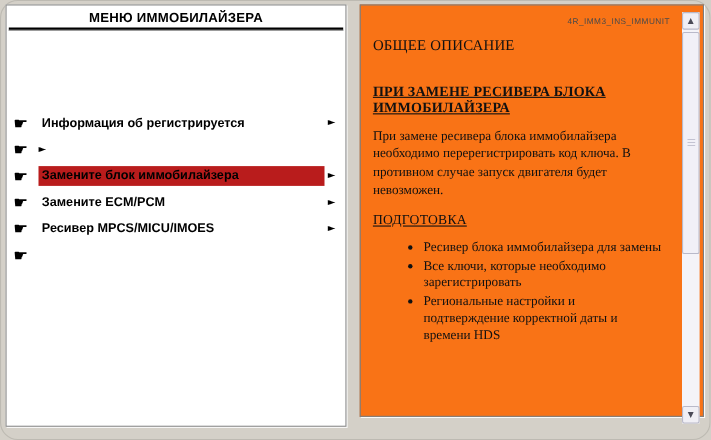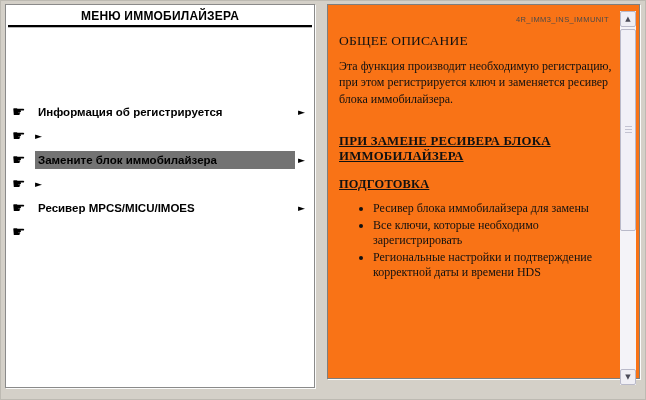--- a/index.html
+++ b/index.html
@@ -3,21 +3,21 @@
 <meta charset="utf-8">
 <style>
   * { box-sizing: border-box; }
   html,body { margin:0; padding:0; }
   body {
     width:646px; height:400px; position:relative;
     background:#d4d0c8;
     font-family:"Liberation Sans", sans-serif;
     overflow:hidden;
   }
-  .screen { position:absolute; inset:0; box-shadow: inset 0 0 0 1px #bdbab2; }
+  .screen { position:absolute; inset:0; box-shadow: inset 0 0 0 1px #bdbab2; border-radius: 16px; }
 
   
   .left-panel {
     position:absolute; left:5px; top:4px; width:310px; height:384px;
     background:#ffffff; border:1px solid #8a8a8a;
     box-shadow:1px 1px 0 rgba(255,255,255,.9);
   }
   .menu-title {
     text-align:center; font-weight:bold; font-size:12px; color:#000;
     padding-top:4px; letter-spacing:.2px;
@@ -29,21 +29,21 @@
   .menu { position:absolute; top:95px; left:0; right:0; }
   .menu-row { display:flex; align-items:center; height:24px; padding-left:6px; cursor:default; }
   .hand {
     width:23px; flex:0 0 23px; font-family:"DejaVu Sans", sans-serif;
     font-size:15px; line-height:1; color:#000;
   }
   .menu-label {
     flex:1; font-size:11.5px; font-weight:bold; color:#000;
     padding:3px 2px 3px 3px; margin-right:3px; white-space:nowrap; overflow:hidden;
   }
-  .menu-row.selected .menu-label { background:#737373; }
+  .menu-row.selected .menu-label { background:#b91c1c; }
   .arrow {
     flex:0 0 12px; width:12px; margin-right:4px; text-align:left;
     font-family:"DejaVu Sans", sans-serif; font-size:9px; color:#000;
   }
   .arrow.hidden { visibility:hidden; }
 
   
   .right-panel {
     position:absolute; left:327px; top:4px; width:313px; height:375px;
     background:#f97316;
@@ -59,25 +59,25 @@
     text-align:right; font-family:"Liberation Sans", sans-serif;
     font-size:7.5px; color:#4a4a4a; letter-spacing:.4px; margin:4px 6px 0 0;
   }
   .h-general { font-size:13.5px; font-weight:normal; margin:9px 0 0; letter-spacing:.2px; }
   .para { margin:9px 0 0; line-height:1.36; }
   .h-sub-bold {
     font-size:12.8px; font-weight:bold; text-decoration:underline;
     margin:27px 0 0; letter-spacing:.2px;
   }
   .h-sub {
-    font-size:12.4px; font-weight:bold; text-decoration:underline;
+    font-size:12.4px; font-weight:normal; text-decoration:underline;
     margin:13px 0 0; letter-spacing:.2px;
   }
   ul.bullets { margin:9px 0 0 0; padding-left:34px; line-height:1.3; }
-  ul.bullets li { margin:1px 0; }
+  ul.bullets li { margin:1px 12px; }
 
   
   .scrollbar {
     position:absolute; top:6px; right:3px; width:16px; height:374px;
     background:#f4f3f8;
   }
   .sb-btn {
     position:absolute; left:0; width:16px; height:16px;
     background:#f0eff5; border:1px solid #b9b9c9; border-radius:2px;
     color:#4b4b58; font-family:"DejaVu Sans", sans-serif; font-size:7px;
@@ -117,20 +117,21 @@
       </div>
 
       <div class="menu-row selected">
         <span class="hand">☛</span>
         <span class="menu-label">Замените блок иммобилайзера</span>
         <span class="arrow">►</span>
       </div>
 
       <div class="menu-row">
         <span class="hand">☛</span>
+        <span class="menu-label">Замените ECM/PCM</span>
         <span class="arrow">►</span>
       </div>
 
       <div class="menu-row">
         <span class="hand">☛</span>
         <span class="menu-label">Ресивер MPCS/MICU/IMOES</span>
         <span class="arrow">►</span>
       </div>
 
       <div class="menu-row">
@@ -139,23 +140,23 @@
       </div>
 
     </div>
   </div>
 
   <div class="right-panel">
     <div class="content">
       <div class="doc-id">4R_IMM3_INS_IMMUNIT</div>
 
       <div class="h-general">ОБЩЕЕ ОПИСАНИЕ</div>
-      <div class="para">Эта функция производит необходимую регистрацию, при этом регистрируется ключ и заменяется ресивер блока иммобилайзера.</div>
 
       <div class="h-sub-bold">ПРИ ЗАМЕНЕ РЕСИВЕРА БЛОКА ИММОБИЛАЙЗЕРА</div>
+      <div class="para">При замене ресивера блока иммобилайзера необходимо перерегистрировать код ключа. В противном случае запуск двигателя будет невозможен.</div>
 
       <div class="h-sub">ПОДГОТОВКА</div>
 
       <ul class="bullets">
         <li>Ресивер блока иммобилайзера для замены</li>
         <li>Все ключи, которые необходимо зарегистрировать</li>
         <li>Региональные настройки и подтверждение корректной даты и времени HDS</li>
 
       </ul>
 

